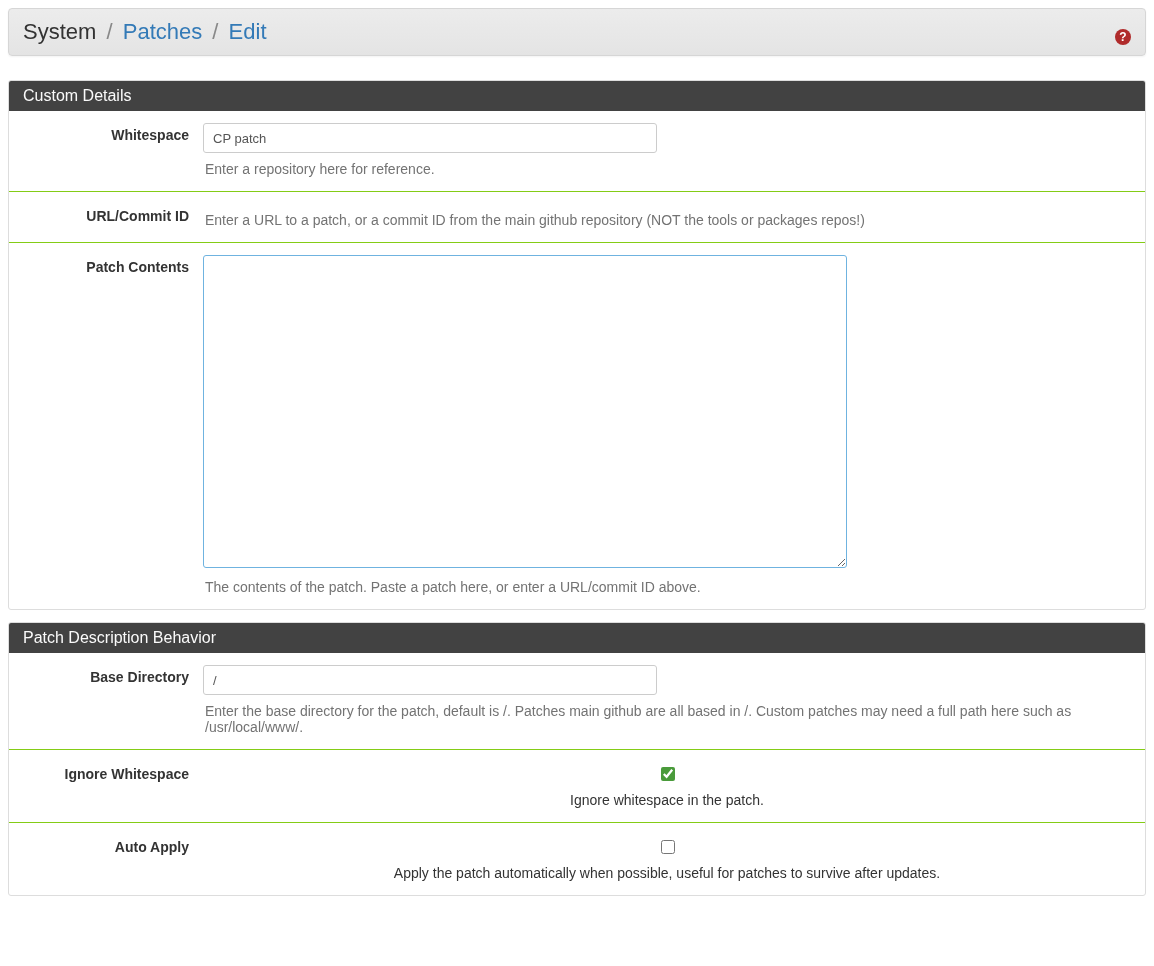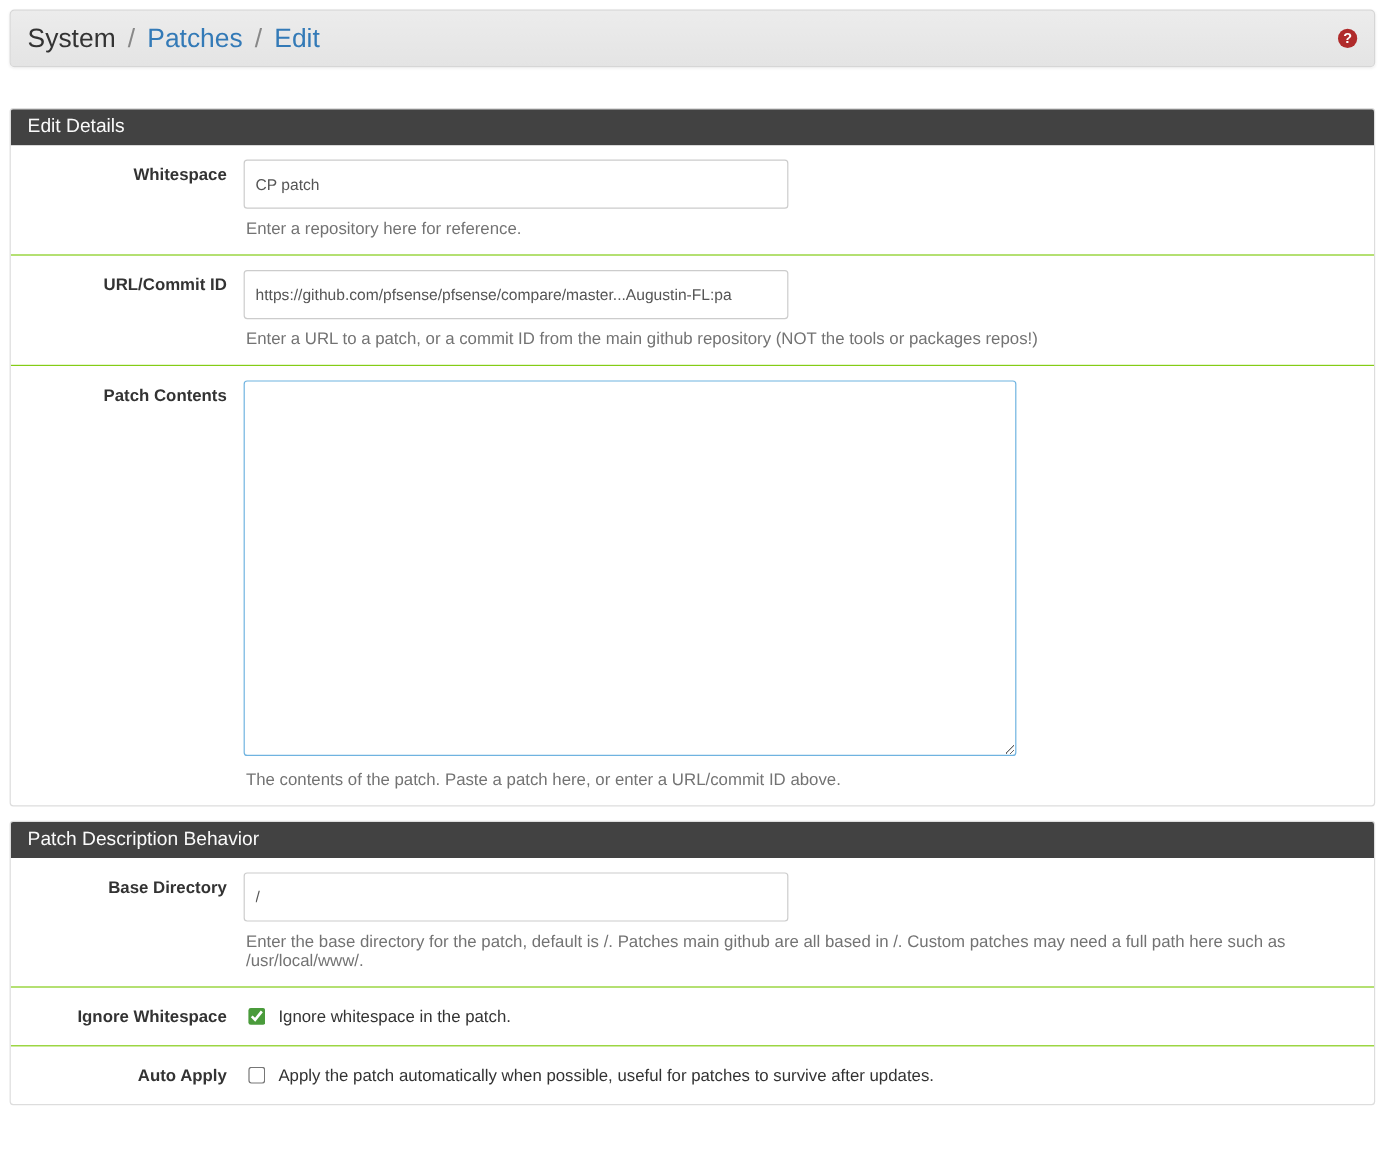--- a/index.html
+++ b/index.html
@@ -12,23 +12,23 @@
     color: #333;
   }
   .page { padding: 8px; }
 
   
   .crumb-bar {
     background: linear-gradient(#ececec, #e4e4e4);
     border: 1px solid #d6d6d6;
     border-radius: 4px;
     padding: 10px 14px;
-    margin-bottom: 34px;
+    margin-bottom: 24px;
     display: flex;
-    align-items: center;
+    align-items: flex-end;
     justify-content: space-between;
     box-shadow: 0 1px 2px rgba(0,0,0,0.05);
   }
   .crumb {
     font-size: 22px;
     font-weight: 400;
     color: #333;
     line-height: 1.2;
   }
   .crumb a { color: #337ab7; text-decoration: none; }
@@ -81,21 +81,21 @@
   .control-body { flex: 1; }
 
   .form-control {
     font-family: inherit;
     font-size: 13px;
     color: #555;
     background: #fff;
     border: 1px solid #ccc;
     border-radius: 3px;
     padding: 5px 9px;
-    height: 41px;
+    height: 30px;
   }
   .w-med { width: 454px; max-width: 100%; }
   textarea.form-control {
     width: 644px; max-width: 100%;
     height: 313px;
     resize: both;
     border-color: #6fb3e0;
   }
   select.form-control {
     width: 454px; max-width: 100%;
@@ -105,20 +105,21 @@
   .help-block {
     color: #737373;
     font-size: 14px;
     margin: 8px 0 0 2px;
   }
   .checkbox-row {
     display: flex;
     align-items: center;
     gap: 8px;
     padding-top: 2px;
+    flex-direction: column;
   }
   .checkbox-row input[type="checkbox"] {
     width: 14px; height: 14px;
   }
   
   .chk-green { accent-color: #4a9b3b; }
 </style>
 </head>
 <body>
 
@@ -129,35 +130,34 @@
       <span>System</span>
       <span class="sep">/</span>
       <a href="#">Patches</a>
       <span class="sep">/</span>
       <a href="#">Edit</a>
     </div>
     <span class="help-icon">?</span>
   </div>
 
   <div class="panel">
-    <div class="panel-heading">Edit Details</div>
+    <div class="panel-heading">Custom Details</div>
     <div class="panel-body">
 
       <div class="form-group">
         <label class="control-label">Whitespace</label>
         <div class="control-body">
           <input type="text" class="form-control w-med" value="CP patch" style="">
           <div class="help-block">Enter a repository here for reference.</div>
         </div>
       </div>
 
       <div class="form-group">
         <label class="control-label">URL/Commit ID</label>
         <div class="control-body">
-          <input type="text" class="form-control w-med" value="https://github.com/pfsense/pfsense/compare/master...Augustin-FL:pa" style="">
           <div class="help-block">Enter a URL to a patch, or a commit ID from the main github repository (NOT the tools or packages repos!)</div>
         </div>
       </div>
 
       <div class="form-group">
         <label class="control-label">Patch Contents</label>
         <div class="control-body">
           <textarea class="form-control" style=""></textarea>
           <div class="help-block">The contents of the patch. Paste a patch here, or enter a URL/commit ID above.</div>
         </div>

